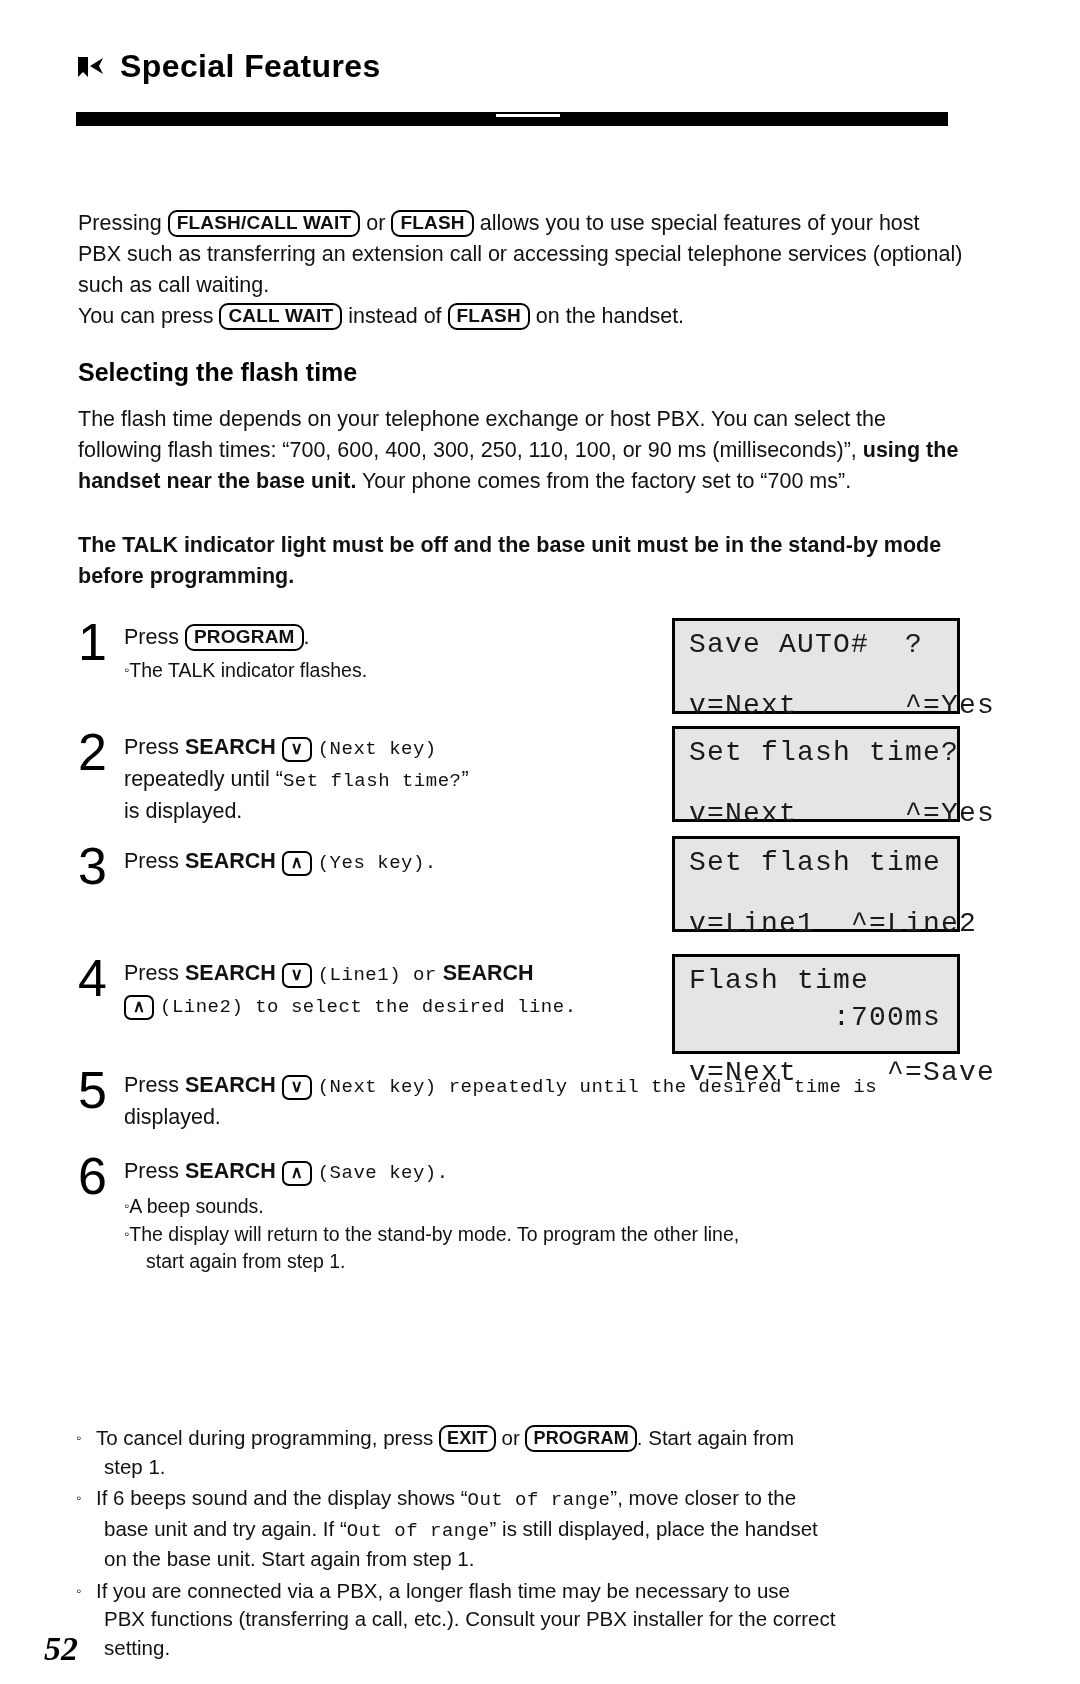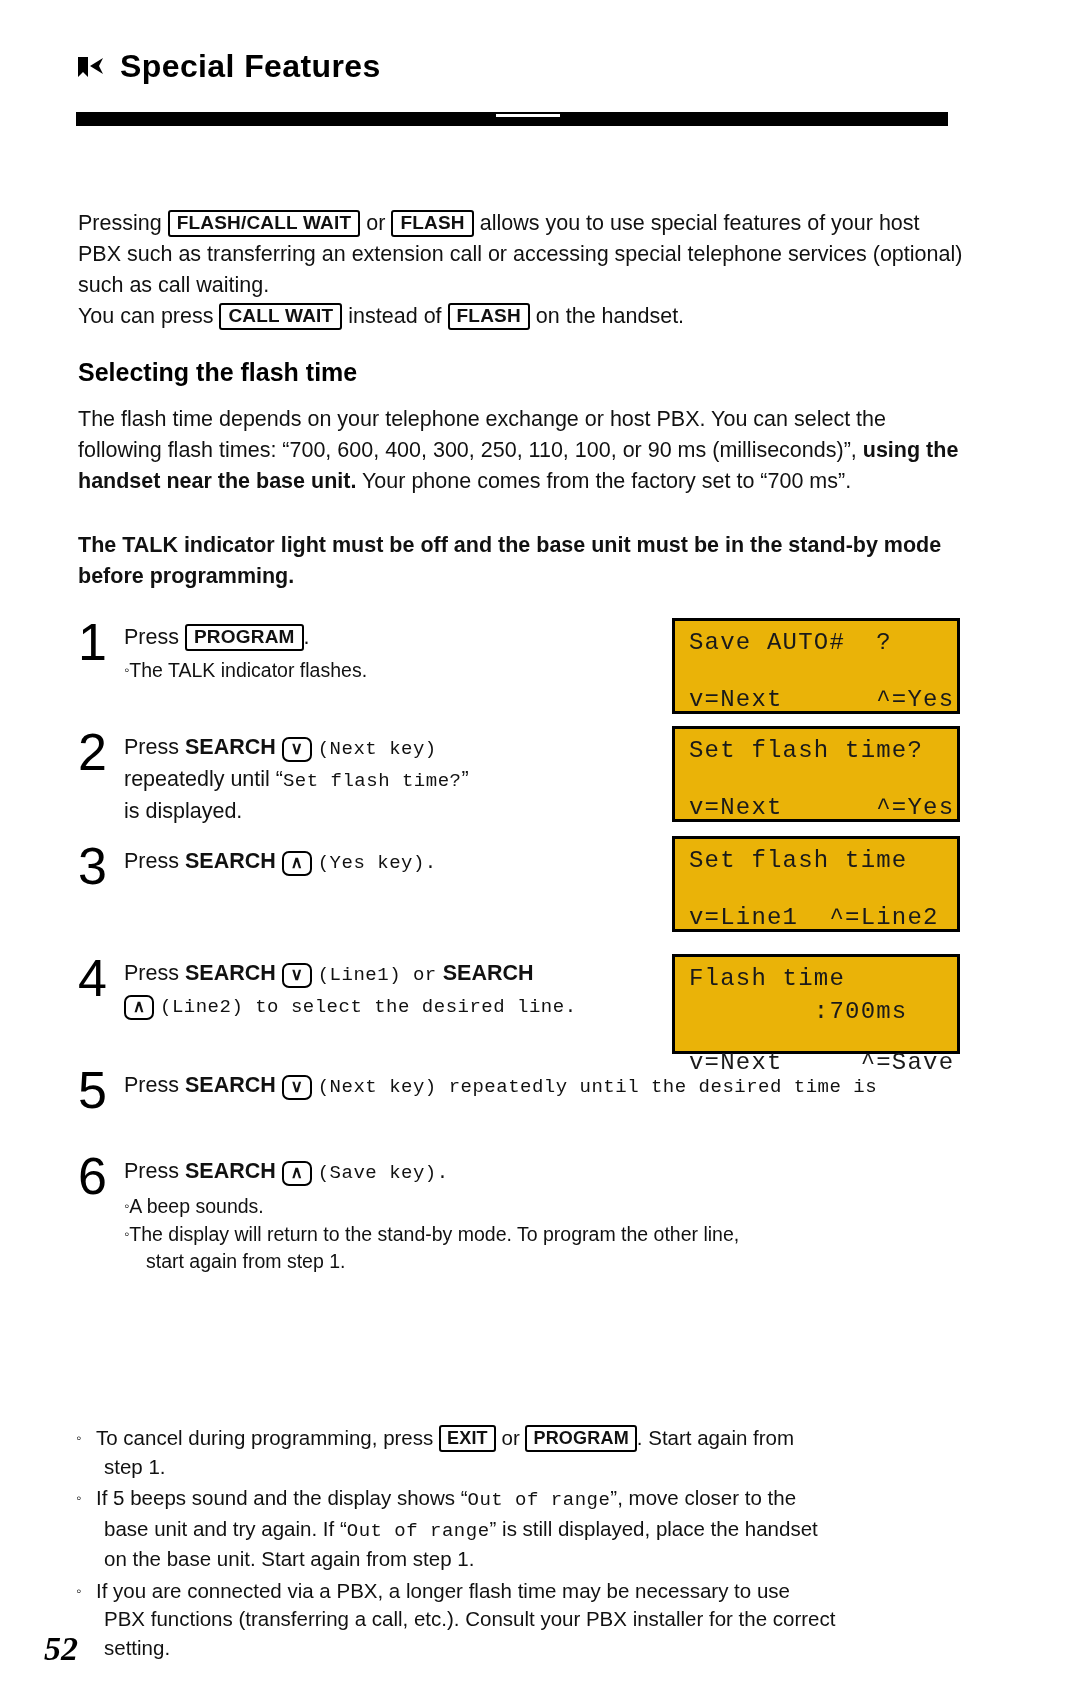--- a/index.html
+++ b/index.html
@@ -78,21 +78,21 @@
     font-size: 21.5px;
     line-height: 31px;
     color: #111;
     width: 880px;
   }
   .para b { font-weight: bold; }
 
   .keycap {
     display: inline-block;
     border: 2px solid #000;
-    border-radius: 3px;
+    border-radius: 9px;
     padding: 0px 7px 1px 7px;
     font-weight: bold;
     font-size: 19px;
     line-height: 22px;
     letter-spacing: 0.2px;
     vertical-align: 1px;
     white-space: nowrap;
   }
   .keycap.small {
     font-size: 18px;
@@ -147,24 +147,24 @@
   }
   .circ {
     font-size: 15px;
     vertical-align: 2px;
   }
 
   
   .lcd {
     position: absolute;
     border: 3px solid #000;
-    background: #eab308;
+    background: #e5e5e5;
     box-sizing: border-box;
     font-family: "Liberation Mono", monospace;
-    font-size: 24px;
+    font-size: 28px;
     letter-spacing: 1.2px;
     color: #1a1a1a;
     padding: 8px 12px 6px 14px;
   }
   .lcd .l1 { white-space: pre; }
   .lcd .l2 { white-space: pre; margin-top: 6px; }
   .lcd .l3 { white-space: pre; margin-top: 24px; }
 
   
   .notes {
@@ -288,20 +288,21 @@
       <span class="mono">(Line2) to select the desired line.</span>
     </div>
   </div>
 
   <div class="step-num" style="left:78px; top:1064px;">5</div>
   <div class="step-text" style="left:124px; top:1070px; width:830px;">
     <span>Press</span>
     <b>SEARCH</b>
     <span class="keycap-arrow">∨</span>
     <span class="mono">(Next key) repeatedly until the desired time is</span>
+    <div>displayed.</div>
   </div>
 
   <div class="step-num" style="left:78px; top:1150px;">6</div>
   <div class="step-text" style="left:124px; top:1156px; width:830px;">
     <span>Press</span>
     <b>SEARCH</b>
     <span class="keycap-arrow">∧</span>
     <span class="mono">(Save key).</span>
     <div class="bullet-line" style="margin-top:4px;">
       <span class="circ">◦</span><span>A beep sounds.</span>
@@ -339,21 +340,21 @@
       <span class="obullet">◦</span>
       <span>To cancel during programming, press</span>
       <span class="keycap small">EXIT</span>
       <span>or</span>
       <span class="keycap small">PROGRAM</span><span>. Start again from</span>
       <span class="cont">step 1.</span>
     </div>
 
     <div class="note">
       <span class="obullet">◦</span>
-      <span>If 5 beeps sound and the display shows “</span><span class="mono">Out of range</span><span>”, move closer to the</span>
+      <span>If 6 beeps sound and the display shows “</span><span class="mono">Out of range</span><span>”, move closer to the</span>
       <span class="cont">
         <span>base unit and try again. If “</span><span class="mono">Out of range</span><span>” is still displayed, place the handset</span>
       </span>
       <span class="cont">on the base unit. Start again from step 1.</span>
     </div>
 
     <div class="note">
       <span class="obullet">◦</span>
       <span>If you are connected via a PBX, a longer flash time may be necessary to use</span>
       <span class="cont">PBX functions (transferring a call, etc.). Consult your PBX installer for the correct</span>

